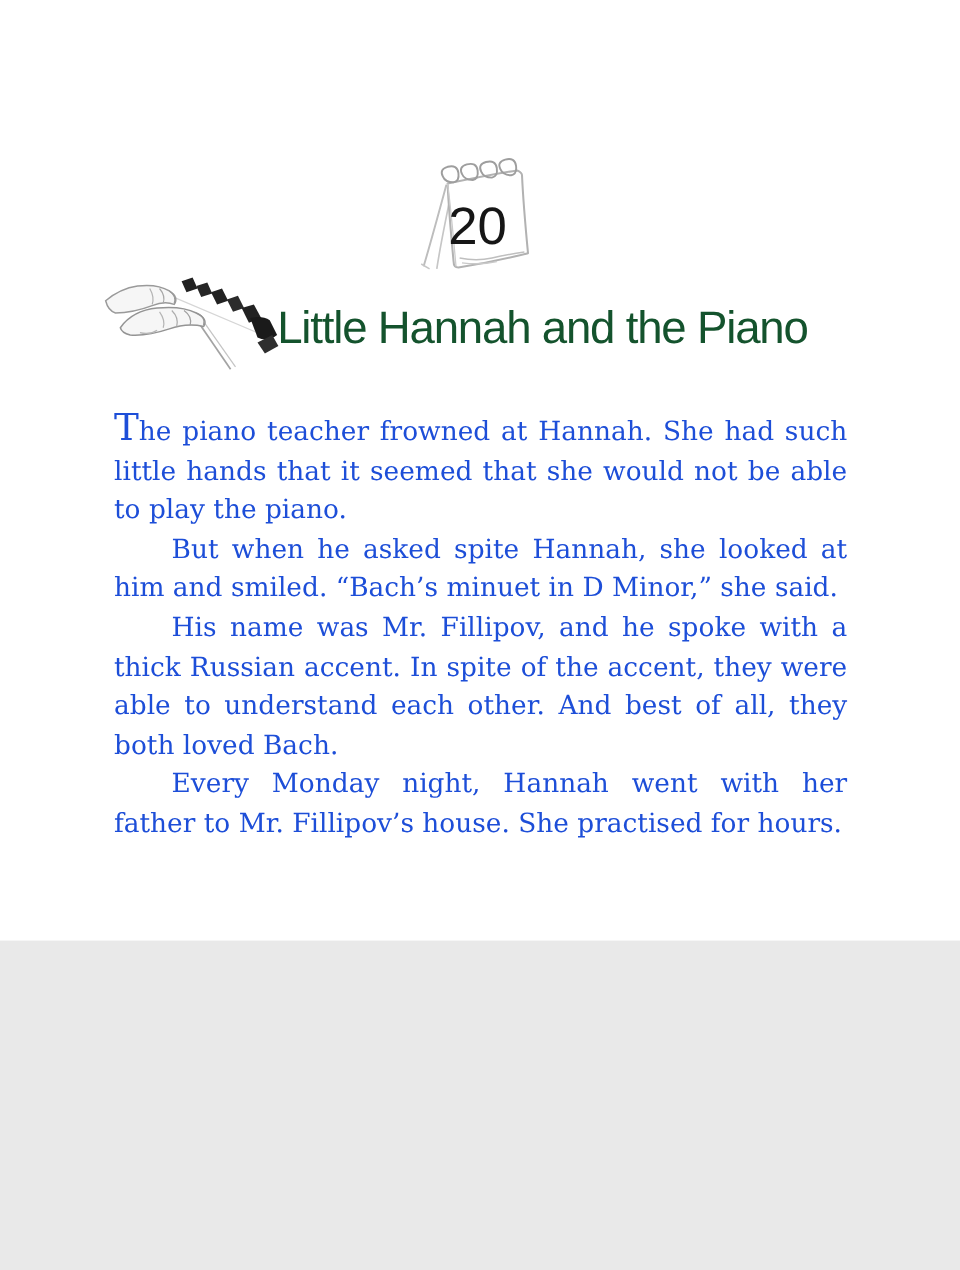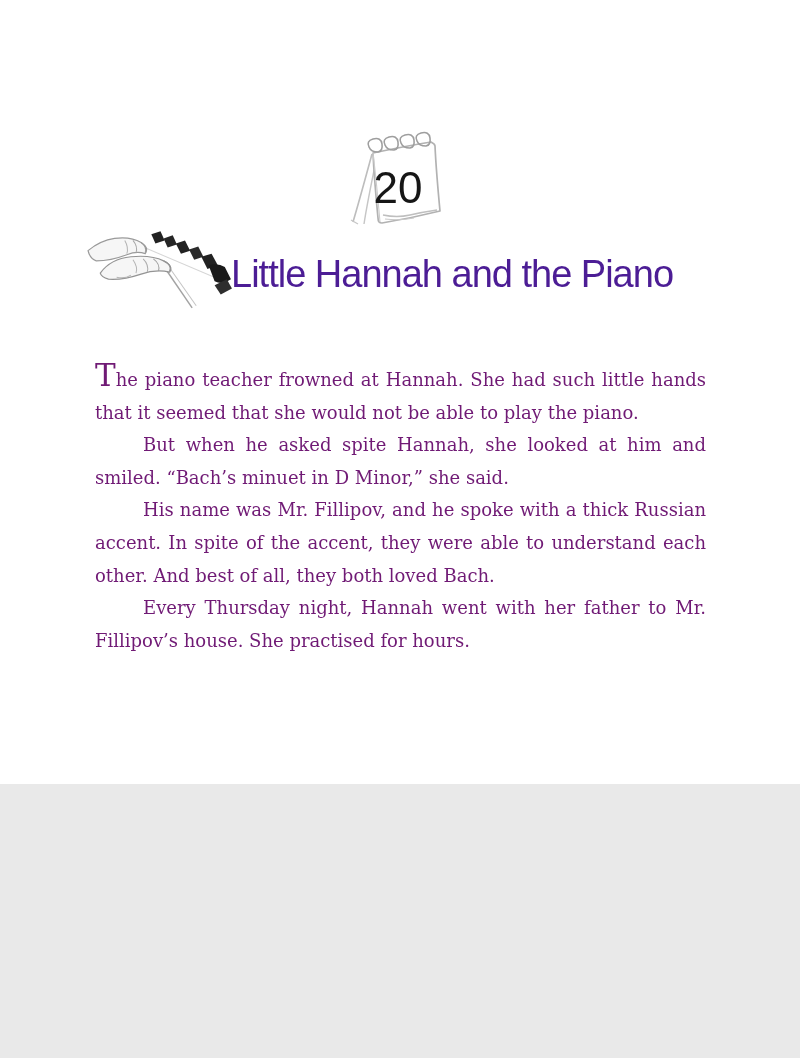--- a/index.html
+++ b/index.html
@@ -28,30 +28,30 @@
     width:148px;height:82px;
   }
 
   .title{
     position:absolute;left:231px;top:253px;
     margin:0;
     font-family:"Liberation Sans", sans-serif;
     font-weight:500;
     font-size:38px;
     letter-spacing:-1px;
-    color:#4c1d95;
+    color:#14532d;
     white-space:nowrap;
   }
 
   .body-text{
-    position:absolute;left:95px;top:360px;
+    position:absolute;left:95px;top:342px;
     width:611px;
-    font-size:18px;
+    font-size:22px;
     line-height:32.6px;
-    color:#701a75;
+    color:#1d4ed8;
     text-align:justify;
   }
   .body-text p{margin:0;padding:0;}
   .body-text p.indent{text-indent:48px;}
   .body-text p.first::first-letter{
     font-size:31px;
     line-height:1;
   }
 
   .page-number{
@@ -130,20 +130,20 @@
       <path d="M30,48 q8,2 14,-2" fill="none" stroke="#b5b5b5" stroke-width="1"></path>
     </g>
   </svg>
 
   <h1 class="title">Little Hannah and the Piano</h1>
 
   <div class="body-text">
     <p class="first">The piano teacher frowned at Hannah. She had such little hands that it seemed that she would not be able to play the piano.</p>
     <p class="indent">But when he asked spite Hannah, she looked at him and smiled. “Bach’s minuet in D Minor,” she said.</p>
     <p class="indent">His name was Mr. Fillipov, and he spoke with a thick Russian accent. In spite of the accent, they were able to understand each other. And best of all, they both loved Bach.</p>
-    <p class="indent">Every Thursday night, Hannah went with her father to Mr. Fillipov’s house. She practised for hours.</p>
+    <p class="indent">Every Monday night, Hannah went with her father to Mr. Fillipov’s house. She practised for hours.</p>
   </div>
 
   <div class="page-number">40</div>
 
   <div class="watermark">book-reader.cn</div>
 
 </div>
 
 </body></html>

